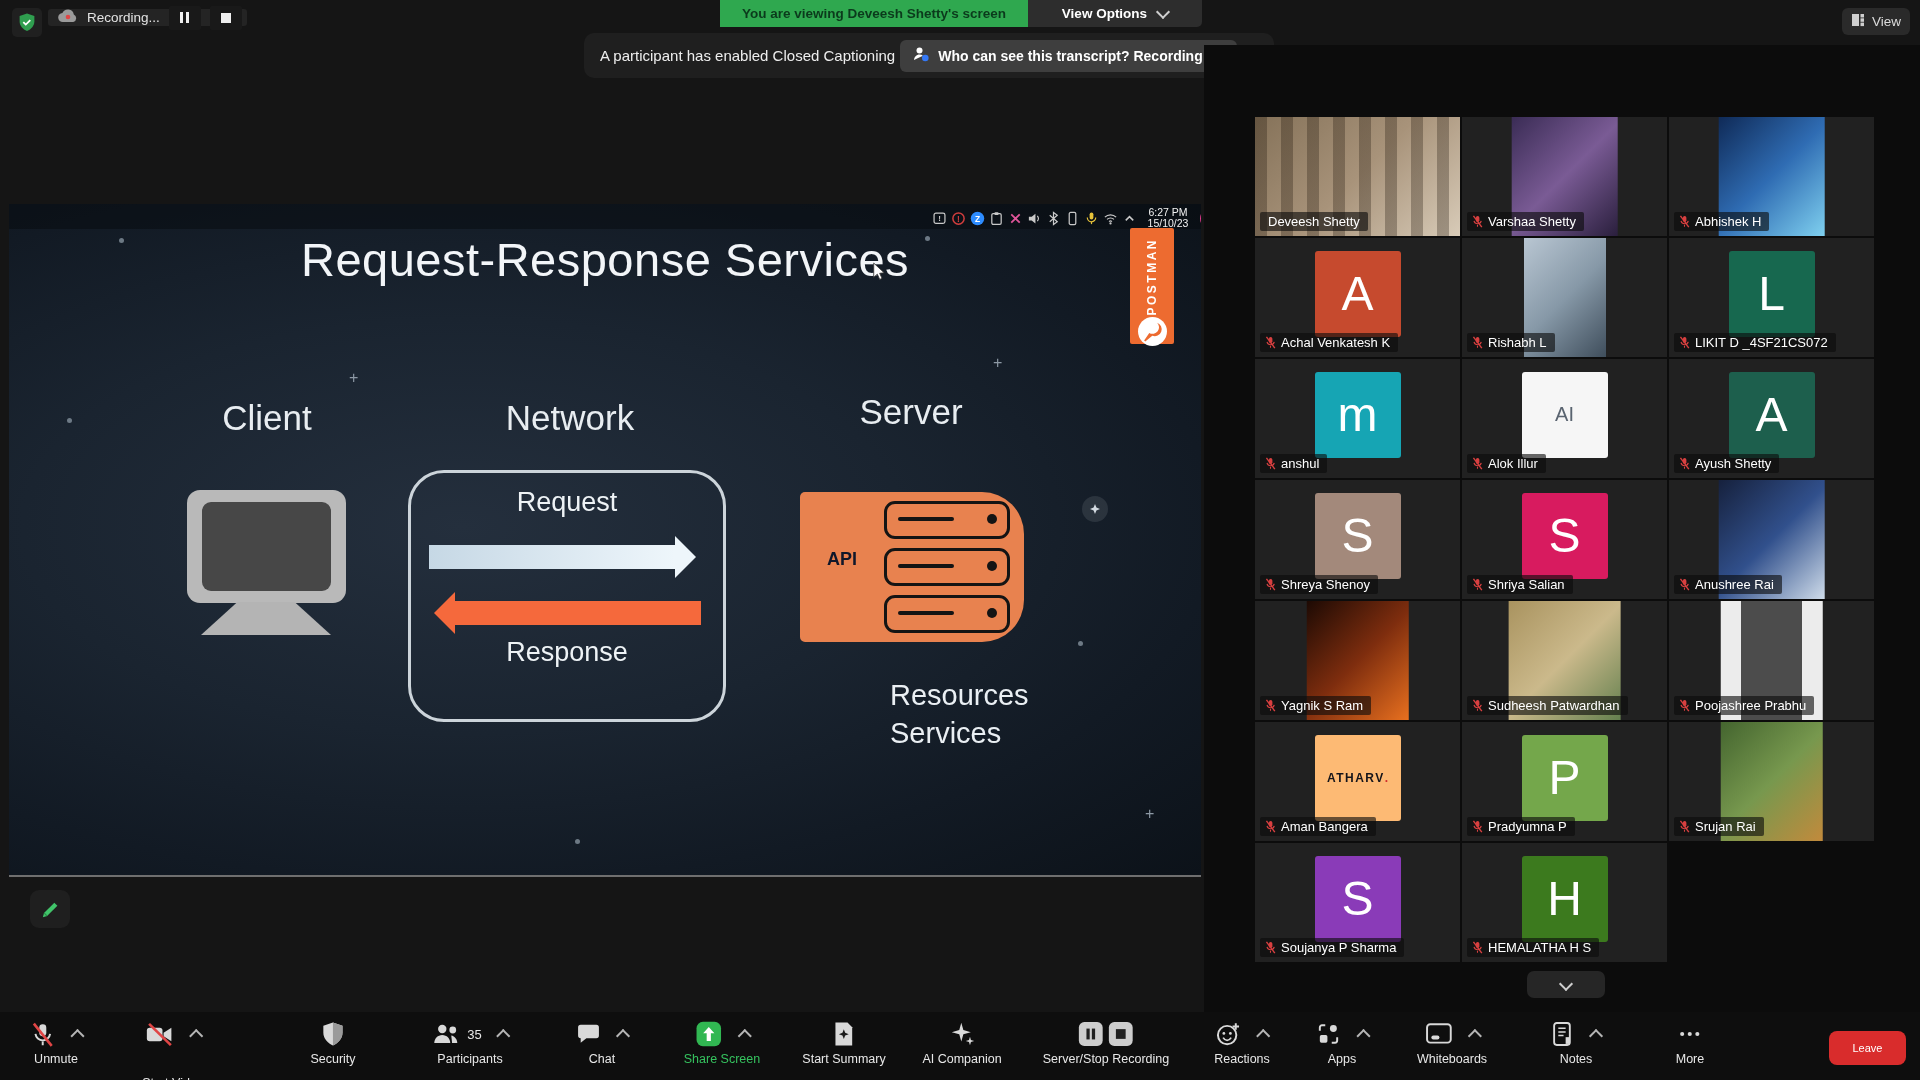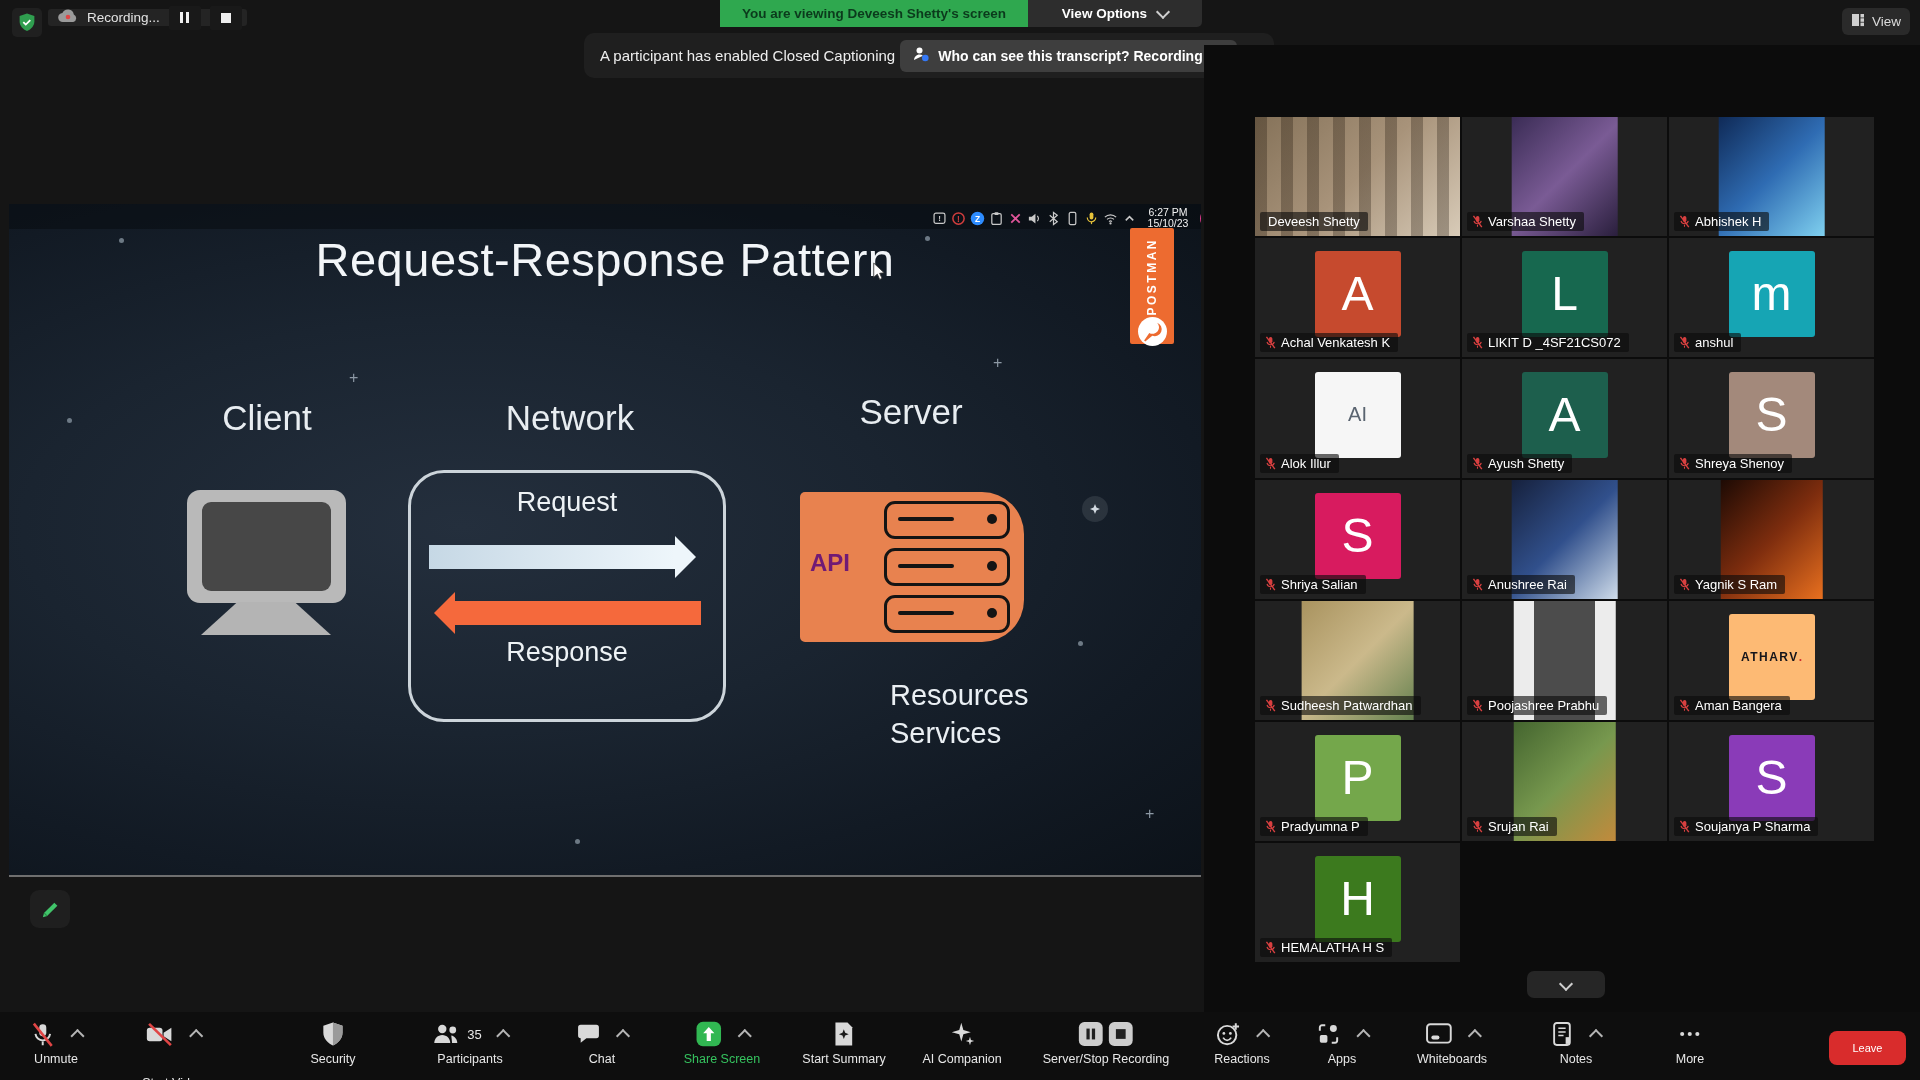--- a/index.html
+++ b/index.html
@@ -48,21 +48,21 @@
 
   #netbox{position:absolute;left:399px;top:266px;width:318px;height:252px;border:3px solid #ccd4da;border-radius:36px;box-sizing:border-box}
   .net-req{position:absolute;top:14px;left:0;right:0;text-align:center;font-size:27px;color:#eef3f6}
   #arrow-req{position:absolute;left:18px;top:72px;width:246px;height:24px;background:linear-gradient(90deg,#c6d8e5,#eef6fb)}
   #arrow-req::after{content:"";position:absolute;right:-21px;top:-9px;width:0;height:0;border-left:21px solid #eef6fb;border-top:21px solid transparent;border-bottom:21px solid transparent}
   #arrow-resp{position:absolute;left:44px;top:128px;width:246px;height:24px;background:#f5693c}
   #arrow-resp::before{content:"";position:absolute;left:-21px;top:-9px;width:0;height:0;border-right:21px solid #f5693c;border-top:21px solid transparent;border-bottom:21px solid transparent}
   .net-resp{position:absolute;top:164px;left:0;right:0;text-align:center;font-size:27px;color:#eef3f6}
 
   #api{position:absolute;left:791px;top:288px;width:224px;height:150px;background:#e8824f;border-radius:5px 42px 42px 5px}
-  #api-txt{position:absolute;left:10px;top:57px;font-size:24px;font-weight:bold;color:#701a75}
+  #api-txt{position:absolute;left:27px;top:57px;font-size:18px;font-weight:bold;color:#0f172a}
   .rack{position:absolute;left:84px;width:126px;height:38px;background:#e8824f;border:3.5px solid #141414;border-radius:11px;box-sizing:border-box}
   .rack .line{position:absolute;left:11px;top:13px;width:56px;height:3.5px;background:#141414;border-radius:2px}
   .rack .dot{position:absolute;right:10px;top:10px;width:10px;height:10px;border-radius:50%;background:#141414}
   #resources{position:absolute;left:881px;top:472px;font-size:29px;line-height:38px;color:#eaeff3}
 
   .sp-plus{position:absolute;color:#8d99a5;font-size:16px}
   .sp-dot{position:absolute;width:5px;height:5px;border-radius:50%;background:#7d8995;opacity:.85}
   .sp-star{position:absolute;width:26px;height:26px;border-radius:50%;background:rgba(190,200,210,.13);display:flex;align-items:center;justify-content:center}
   .sp-star i{display:block;width:10px;height:10px;background:#d3dae1;clip-path:polygon(50% 0,64% 36%,100% 50%,64% 64%,50% 100%,36% 64%,0 50%,36% 36%)}
   #cursor{position:absolute;left:863px;top:58px}
@@ -236,21 +236,21 @@
   <div id="postman">
     <span id="postman-text">POSTMAN</span>
     <span>
       <svg width="31" height="31" viewBox="0 0 30 30">
           <circle cx="15" cy="15" r="14" fill="#fff"></circle>
           <path d="M19.5 6.5a6.3 6.3 0 0 1-7.6 9.9l-5 7.3 1.1 1 6.8-5.6A6.3 6.3 0 1 0 19.5 6.5z" fill="#ed6b30"></path>
         </svg>
     </span>
   </div>
 
-  <h1 id="slide-title">Request-Response Pattern</h1>
+  <h1 id="slide-title">Request-Response Services</h1>
   <div class="sec-label" id="lbl-client">Client</div>
   <div class="sec-label" id="lbl-network">Network</div>
   <div class="sec-label" id="lbl-server">Server</div>
 
   <div id="monitor">
     <div class="m-body"></div>
       <div class="m-screen"></div>
       <div class="m-stand"></div>
   </div>
 
@@ -353,20 +353,34 @@
             <rect x="9" y="2" width="6.5" height="11" rx="3.2" fill="#d84040"></rect>
             <path d="M5.5 11a7 7 0 0 0 13.5 0" fill="none" stroke="#d84040" stroke-width="2"></path>
             <line x1="12" y1="18" x2="12" y2="21.5" stroke="#d84040" stroke-width="2"></line>
             <line x1="4.5" y1="1.5" x2="20" y2="22.5" stroke="#d84040" stroke-width="2.6"></line>
           </svg>
         </span>
         <span>Achal Venkatesh K</span>
       </div>
     </div>
     <div class="tile">
+      <div class="vid-clip" style="background: linear-gradient(135deg, rgb(185, 198, 210), rgb(135, 153, 168), rgb(63, 78, 92)); width: 40%;"></div>
+      <div class="name-bar">
+        <span class="mic-ind">
+          <svg width="13" height="13" viewBox="0 0 24 24">
+            <rect x="9" y="2" width="6.5" height="11" rx="3.2" fill="#d84040"></rect>
+            <path d="M5.5 11a7 7 0 0 0 13.5 0" fill="none" stroke="#d84040" stroke-width="2"></path>
+            <line x1="12" y1="18" x2="12" y2="21.5" stroke="#d84040" stroke-width="2"></line>
+            <line x1="4.5" y1="1.5" x2="20" y2="22.5" stroke="#d84040" stroke-width="2.6"></line>
+          </svg>
+        </span>
+        <span>Rishabh L</span>
+      </div>
+    </div>
+    <div class="tile">
       <div class="avatar-sq" style="background: rgb(23, 104, 79);">
         <span class="avatar-letter">L</span>
       </div>
       <div class="name-bar">
         <span class="mic-ind">
           <svg width="13" height="13" viewBox="0 0 24 24">
             <rect x="9" y="2" width="6.5" height="11" rx="3.2" fill="#d84040"></rect>
             <path d="M5.5 11a7 7 0 0 0 13.5 0" fill="none" stroke="#d84040" stroke-width="2"></path>
             <line x1="12" y1="18" x2="12" y2="21.5" stroke="#d84040" stroke-width="2"></line>
             <line x1="4.5" y1="1.5" x2="20" y2="22.5" stroke="#d84040" stroke-width="2.6"></line>

